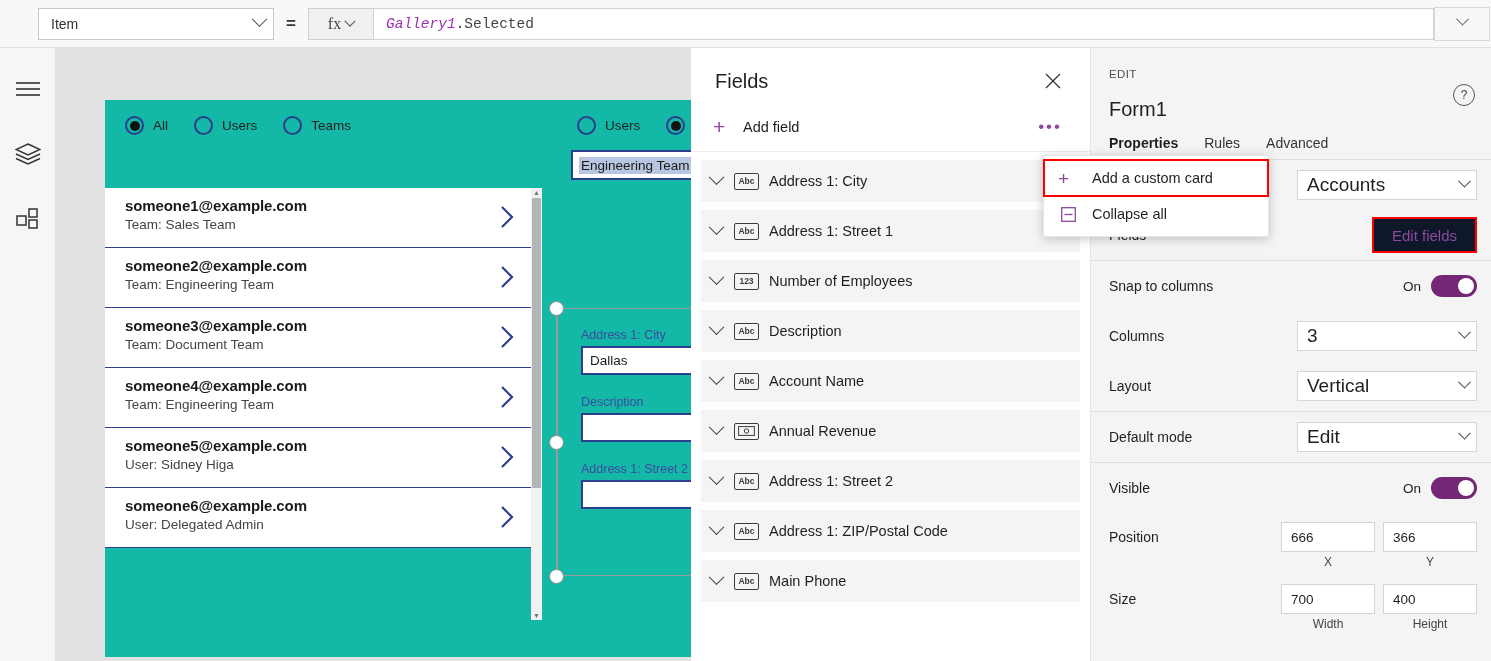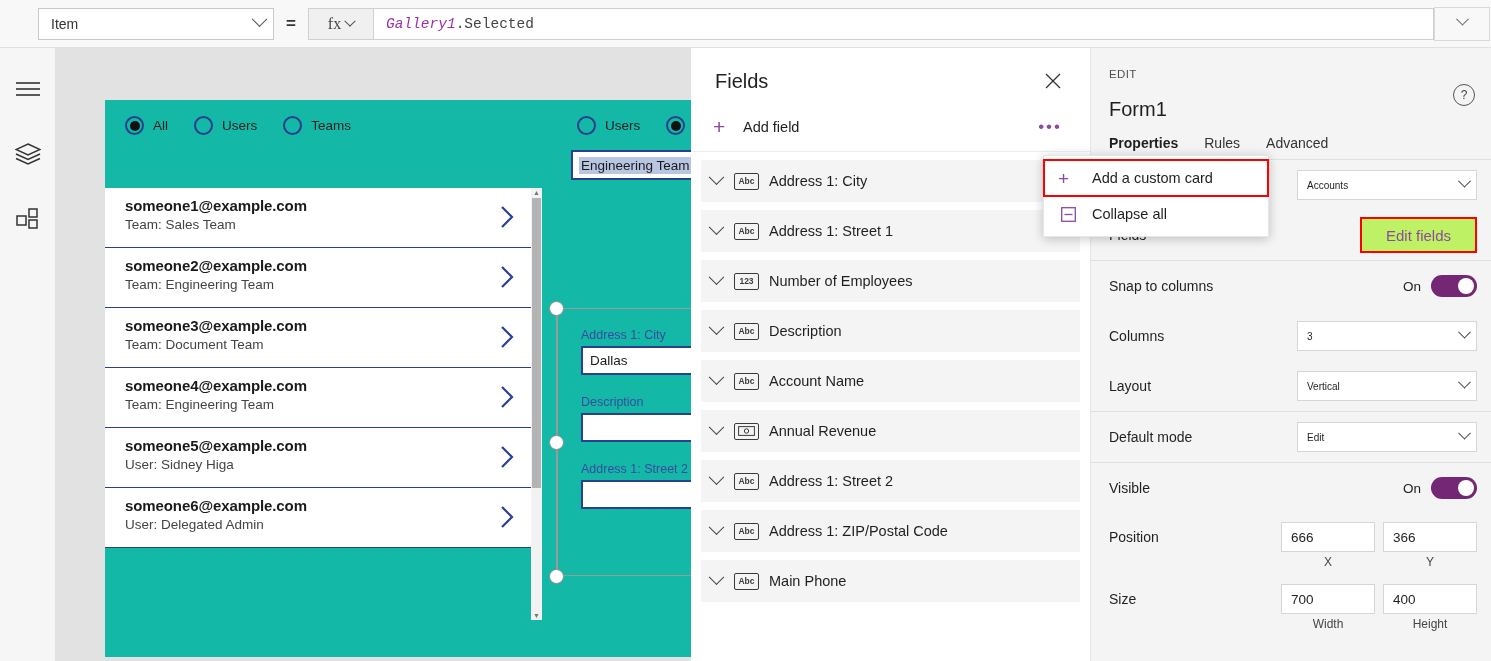--- a/index.html
+++ b/index.html
@@ -173,30 +173,30 @@
   .pr-tabs { display: flex; gap: 26px; padding: 14px 18px 0 18px; }
   .pr-tab { font-size: 14px; color: #333; padding-bottom: 8px; }
   .pr-tab.active { font-weight: 700; color: #201f1e; }
   .pr-div { height: 1px; background: #e0e0e0; margin: 0; }
   .pr-row {
     display: flex; align-items: center; height: 50px; padding: 0 14px 0 18px; gap: 10px;
   }
   .pr-label { font-size: 14px; color: #201f1e; flex: 1; }
   .pr-dropdown {
     width: 180px; height: 30px; background: #fff; border: 1px solid #d6d6d6;
-    display: flex; align-items: center; padding: 0 7px 0 9px; font-size: 10px; color: #201f1e;
+    display: flex; align-items: center; padding: 0 7px 0 9px; font-size: 19px; color: #201f1e;
   }
   .pr-dropdown .lbl { flex: 1; }
   .pr-dropdown .chev { width: 9px; height: 9px; border-color:#444; }
   .link-btn {
     font-size: 15px; color: #8e4a9e; padding: 6px 14px;
   }
   .edit-fields-wrap {
-    border: 2px solid #ff0000; background: #bef264; display: flex; align-items: center; justify-content: center;
-    height: 36px; padding: 0 10px;
+    border: 2px solid #ff0000; background: #0f172a; display: flex; align-items: center; justify-content: center;
+    height: 36px; padding: 0 4px;
   }
   .toggle-wrap { display: flex; align-items: center; gap: 10px; }
   .toggle-on-lbl { font-size: 13.5px; color: #201f1e; }
   .toggle {
     width: 46px; height: 22px; border-radius: 11px; background: #742774; position: relative;
   }
   .toggle .knob {
     position: absolute; right: 3px; top: 3px; width: 16px; height: 16px; border-radius: 50%; background: #fff;
   }
   .num-pair { display: flex; gap: 8px; }

